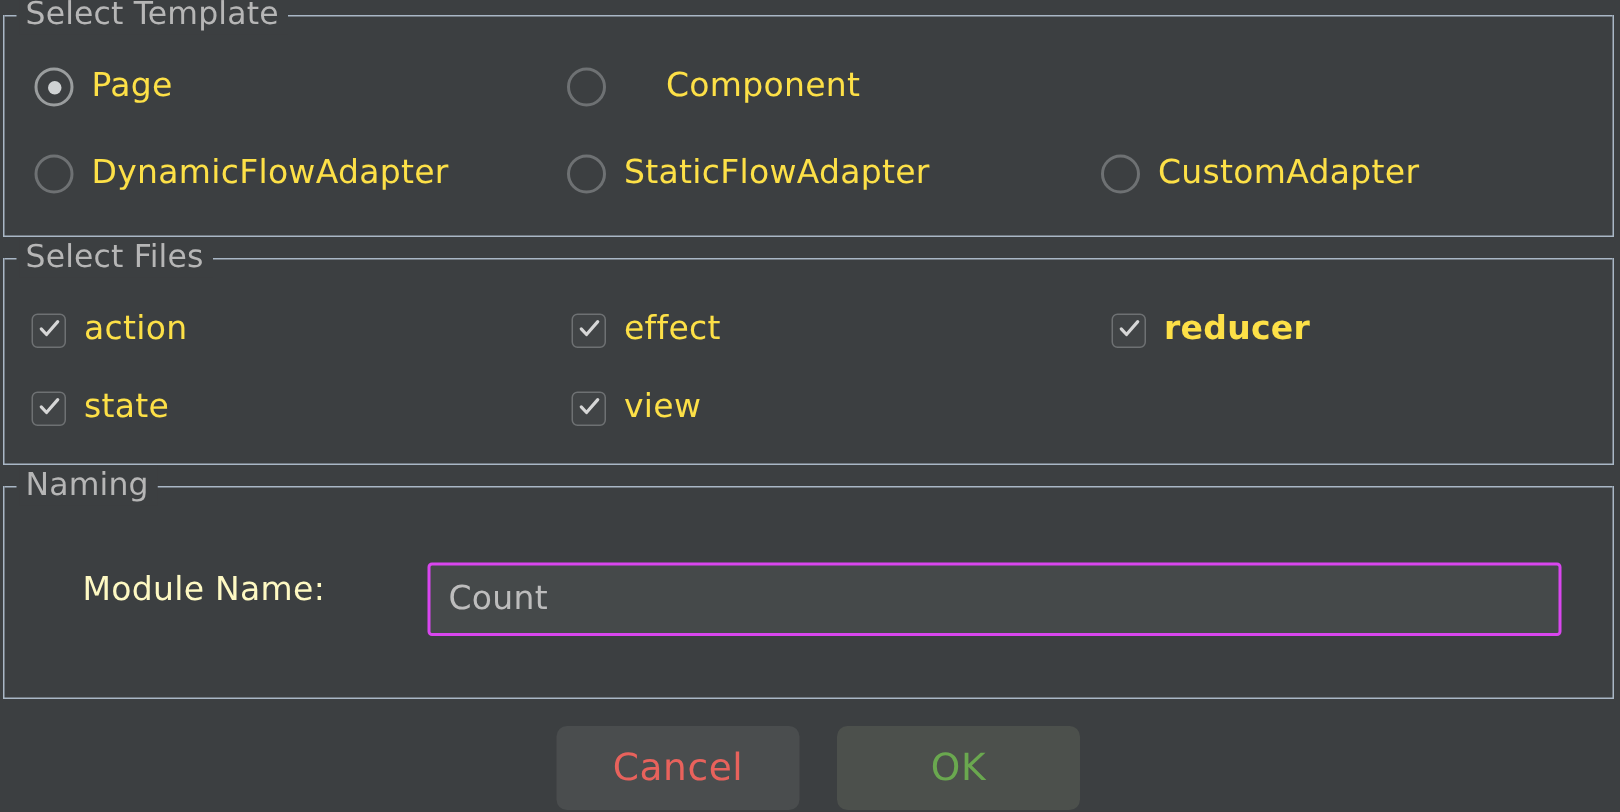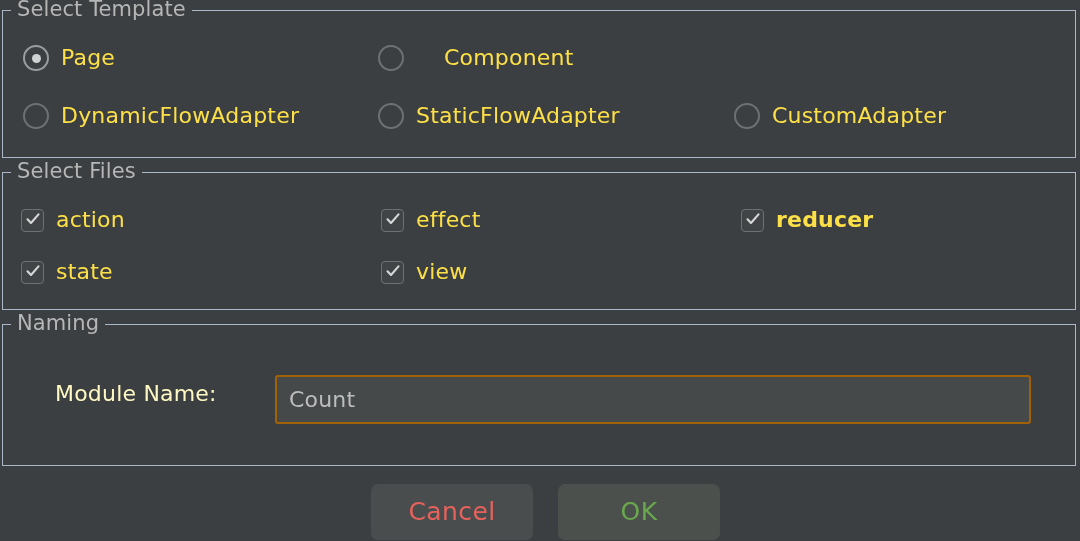--- a/index.html
+++ b/index.html
@@ -148,27 +148,27 @@
     left: 52px;
     top: 56px;
     font-size: 22px;
     line-height: 28px;
     color: #fef9c3;
     letter-spacing: 0.2px;
     white-space: nowrap;
   }
   #module-name-input {
     position: absolute;
-    left: 272px;
+    left: 282px;
     top: 51px;
     width: 756px;
     height: 49px;
     box-sizing: border-box;
     background: #45494a;
-    border: 2px solid #a16207;
+    border: 2px solid #d946ef;
     border-radius: 3px;
     color: #bdbdbd;
     font-family: "DejaVu Sans", "Liberation Sans", sans-serif;
     font-size: 22px;
     padding: 0 12px;
     outline: none;
     letter-spacing: 0.2px;
   }
 
   

